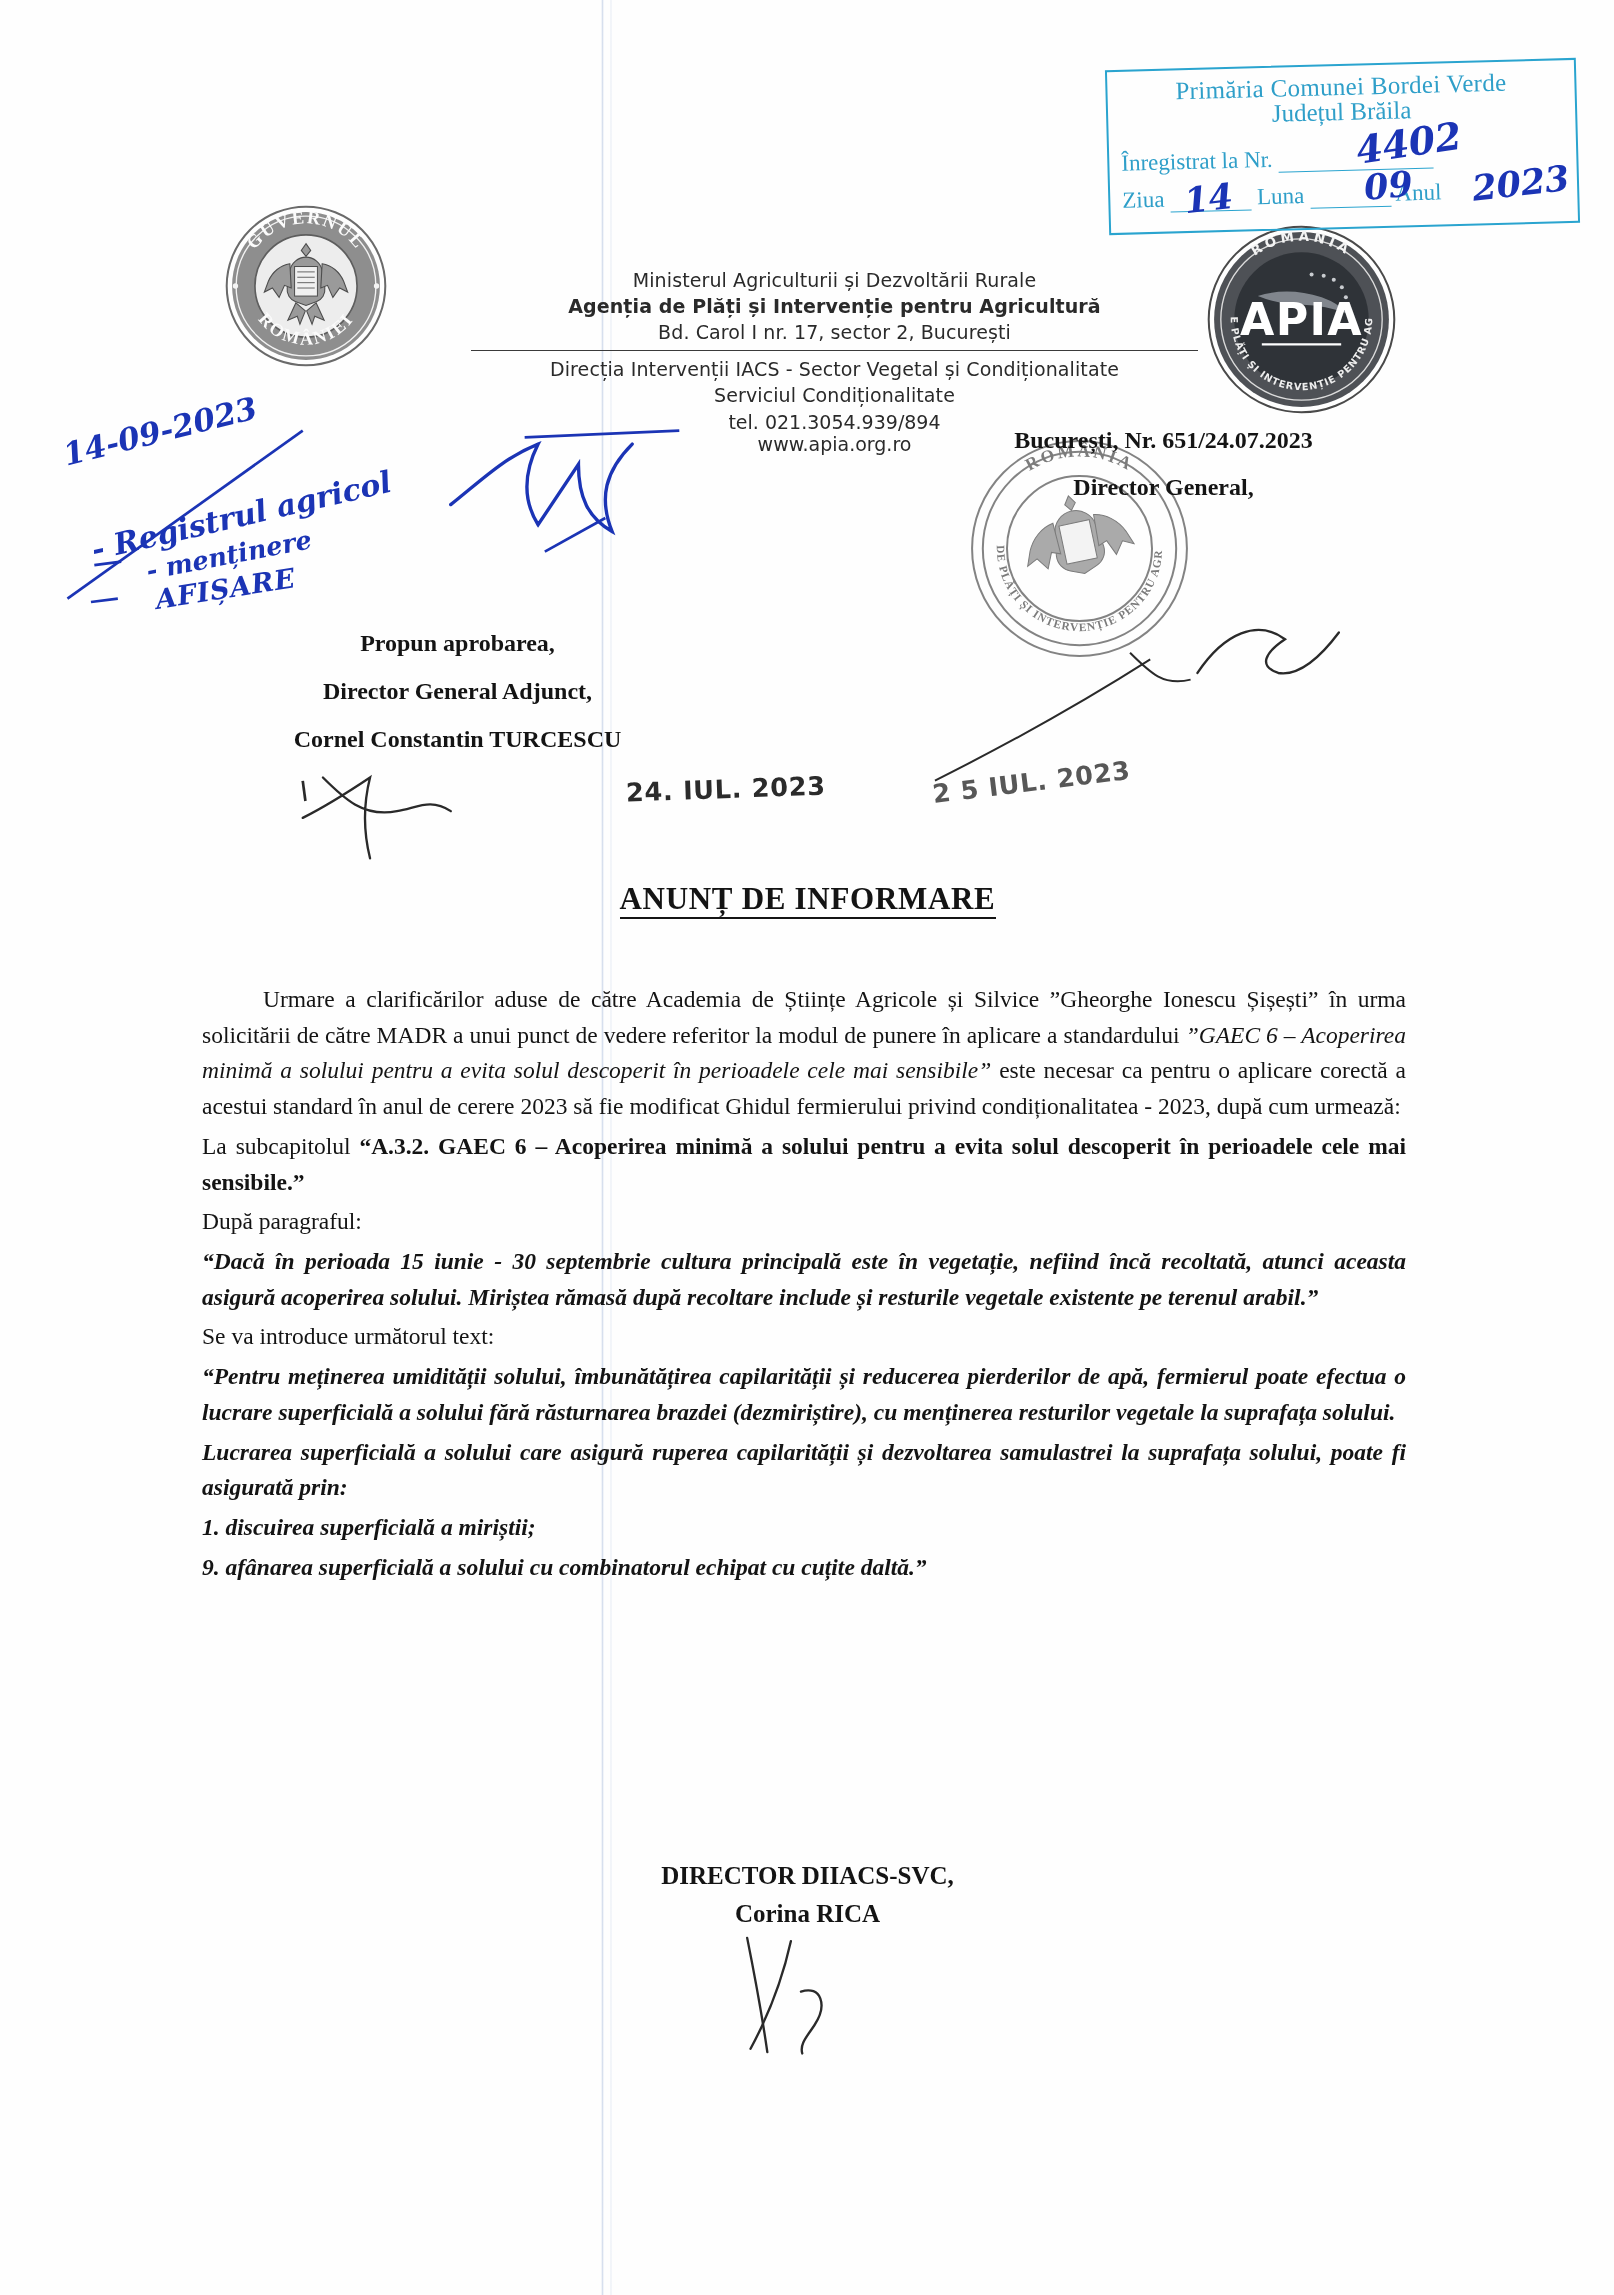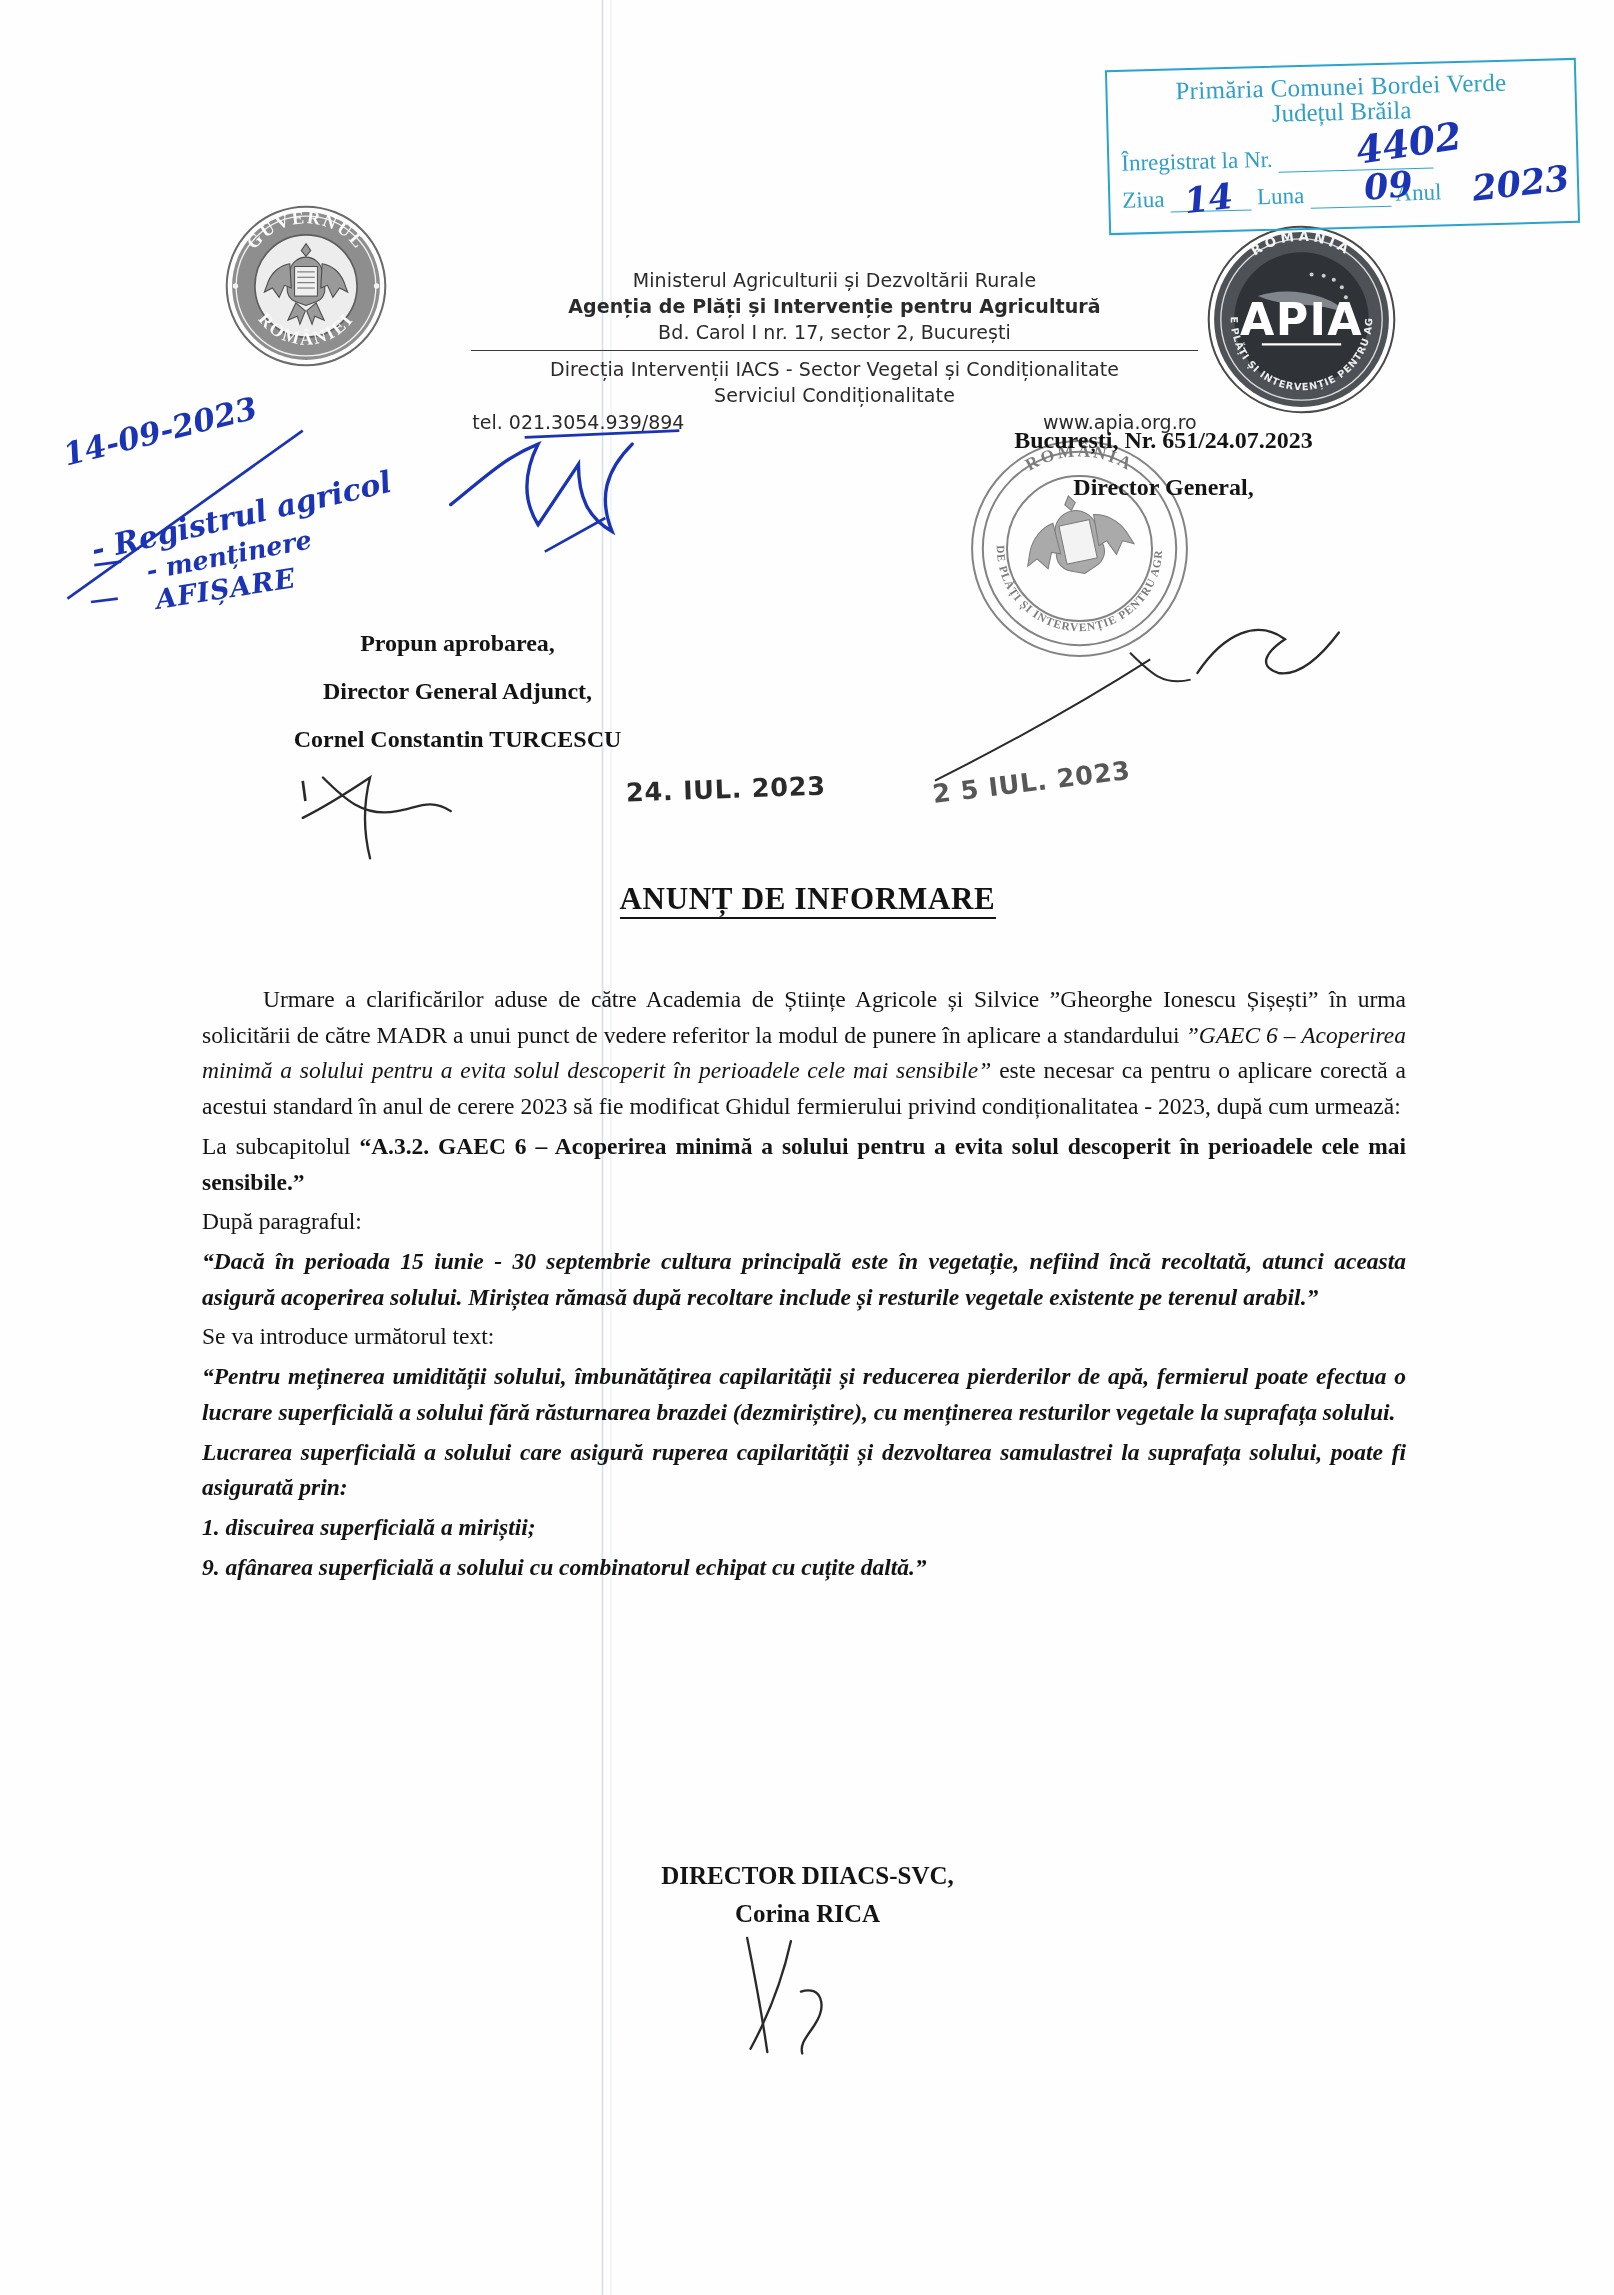--- a/index.html
+++ b/index.html
@@ -34,21 +34,21 @@
   .header-block {
     position:absolute; left:471px; top:225px; width:727px;
     text-align:center;
     font-family:"DejaVu Sans", sans-serif;
     color:#2a2a2a;
     margin-top:43px;
   }
   .header-block .hl { font-size:19px; line-height:1.36; letter-spacing:0.1px; }
   .header-block .hl.b { font-weight:bold; }
   .hr-rule { height:1.3px; background:#3a3a3a; margin:4.7px 0 5.4px 0; width:100%; }
-  .hdr-contact { display:flex; justify-content:space-between; font-size:19px; padding:2.7px 1.3px 0 1.3px; }
+  .hdr-contact { display:flex; justify-content:space-between; font-size:19px; padding:2.7px 1.3px 0 1.3px;flex-direction:column; }
 
   
   .reg-stamp {
     position:absolute; left:1107px; top:64px; width:471px; height:165px;
     border:2px solid #2aa4cf;
     transform:rotate(-1.5deg);
     font-family:"Liberation Serif", serif;
     color:#2f9fc9;
     padding:6.7px 12px 0 12px;
   }

